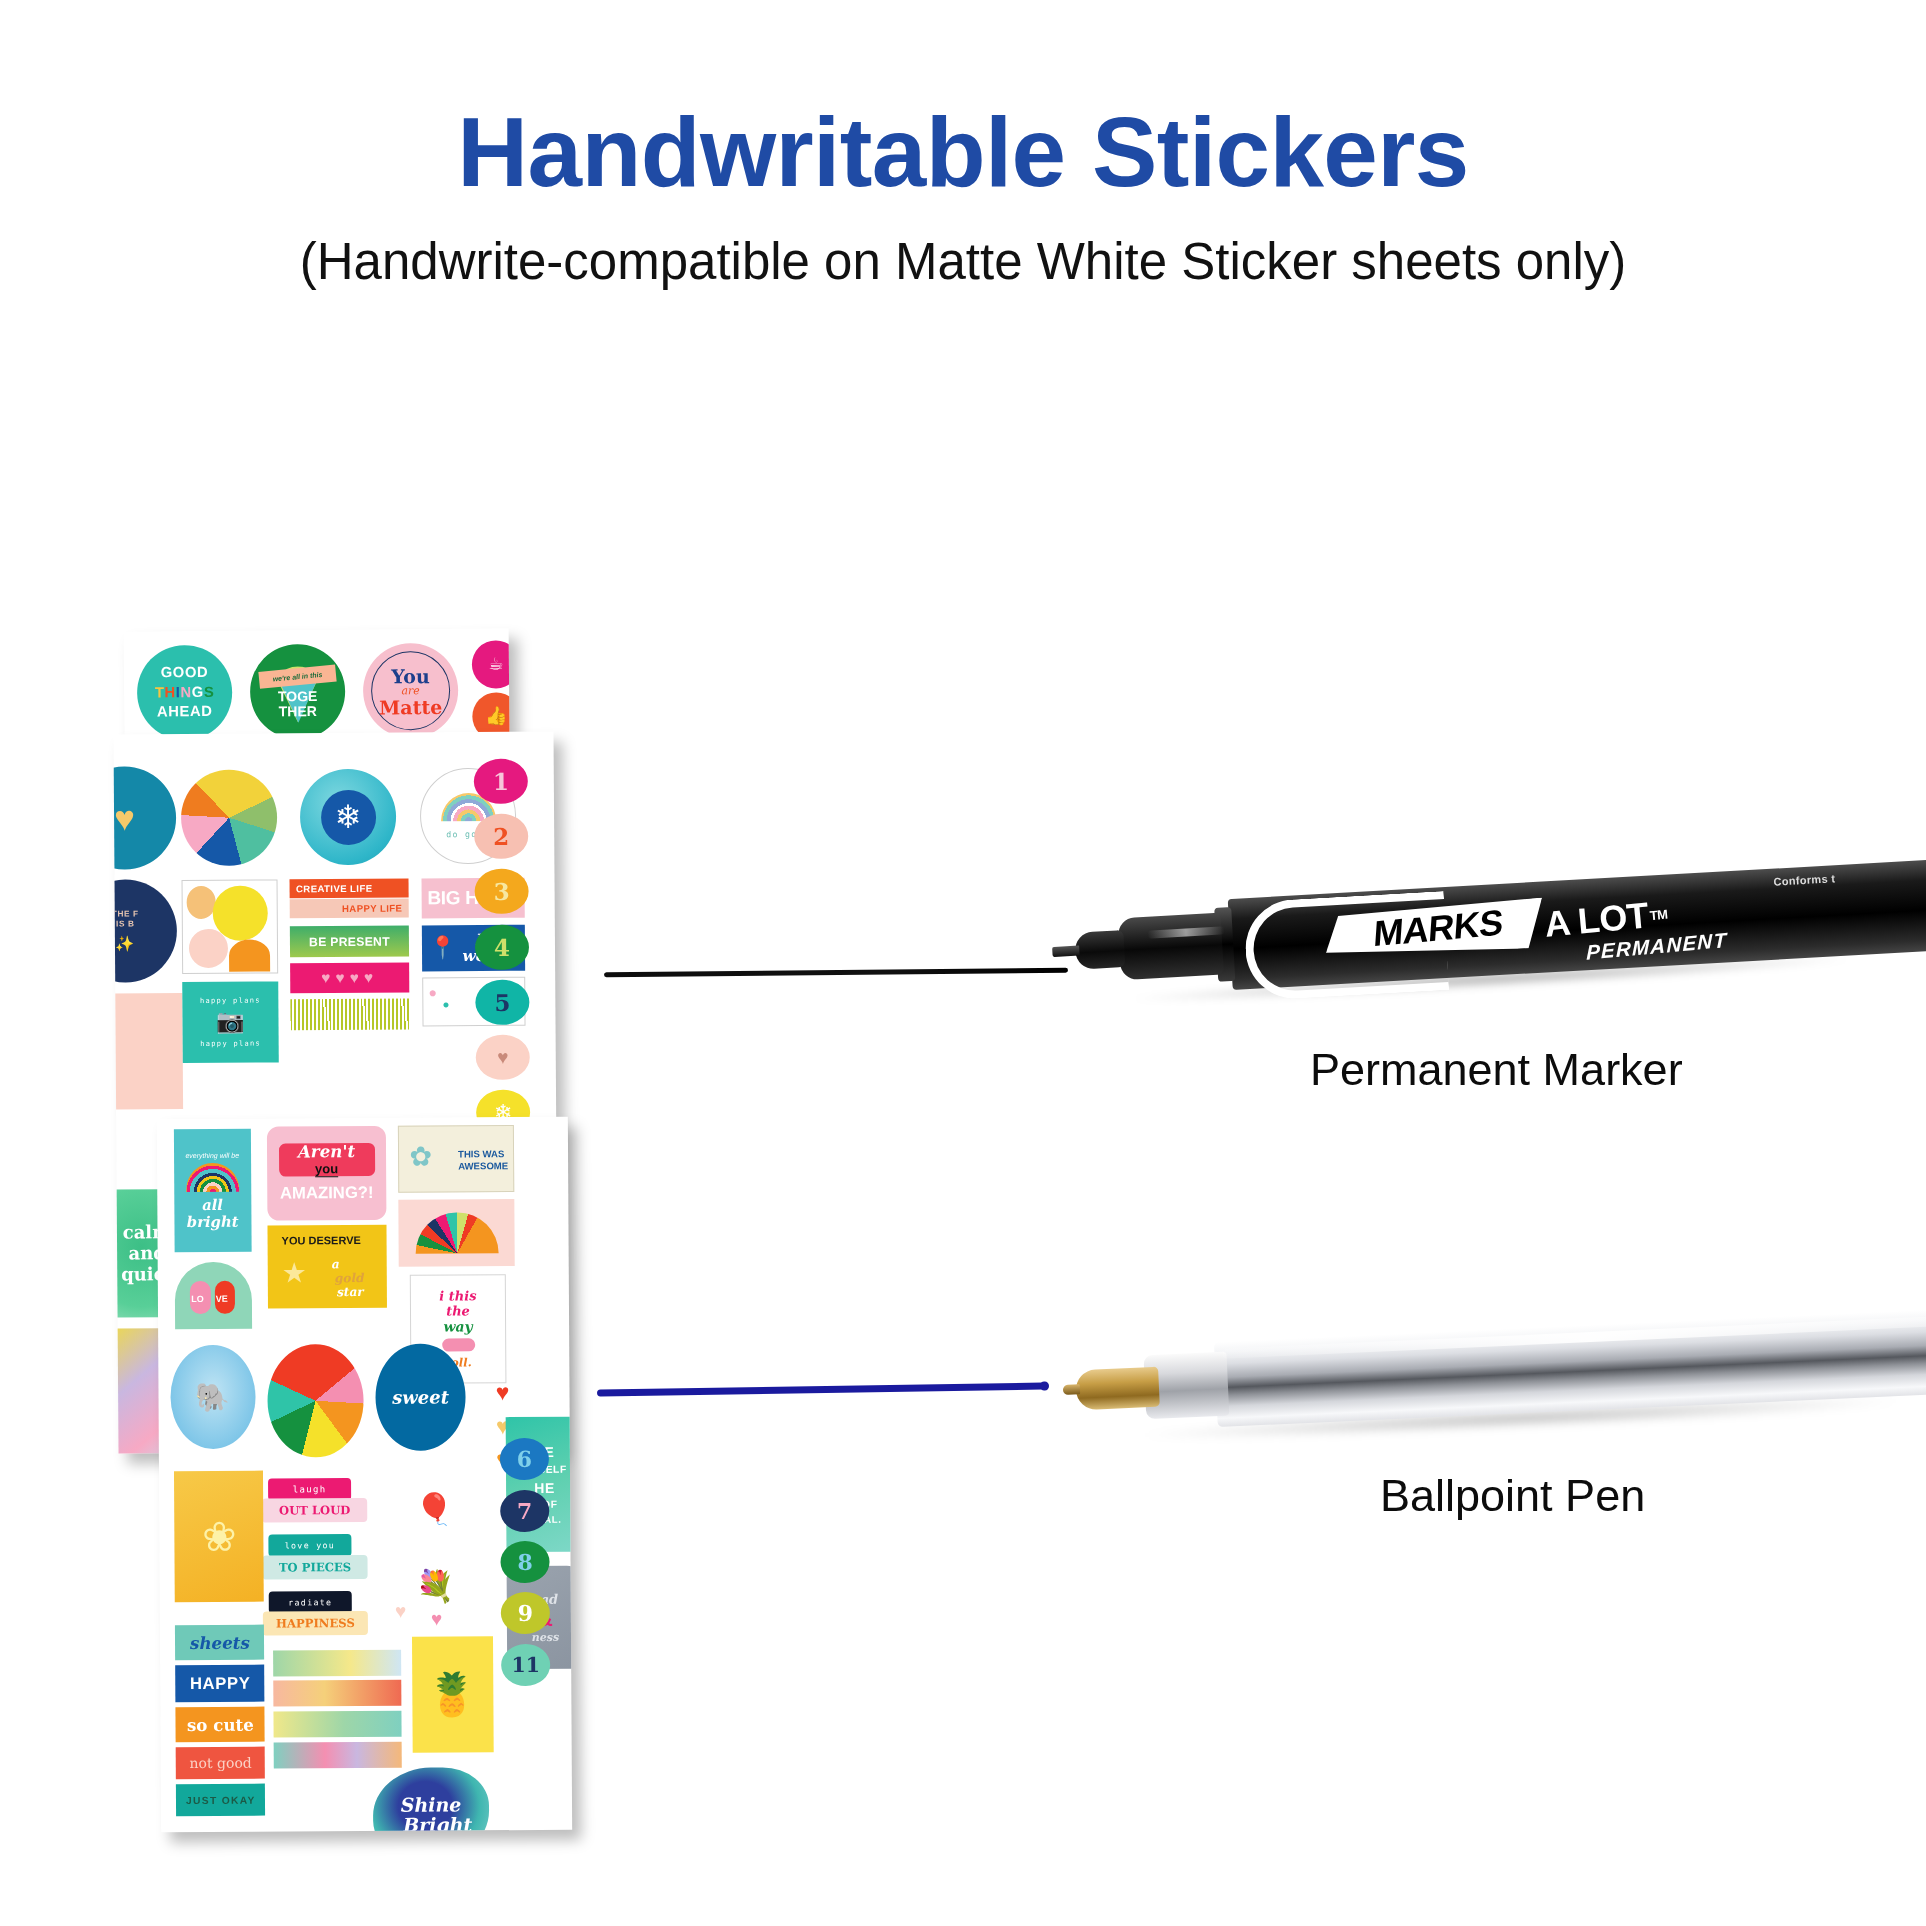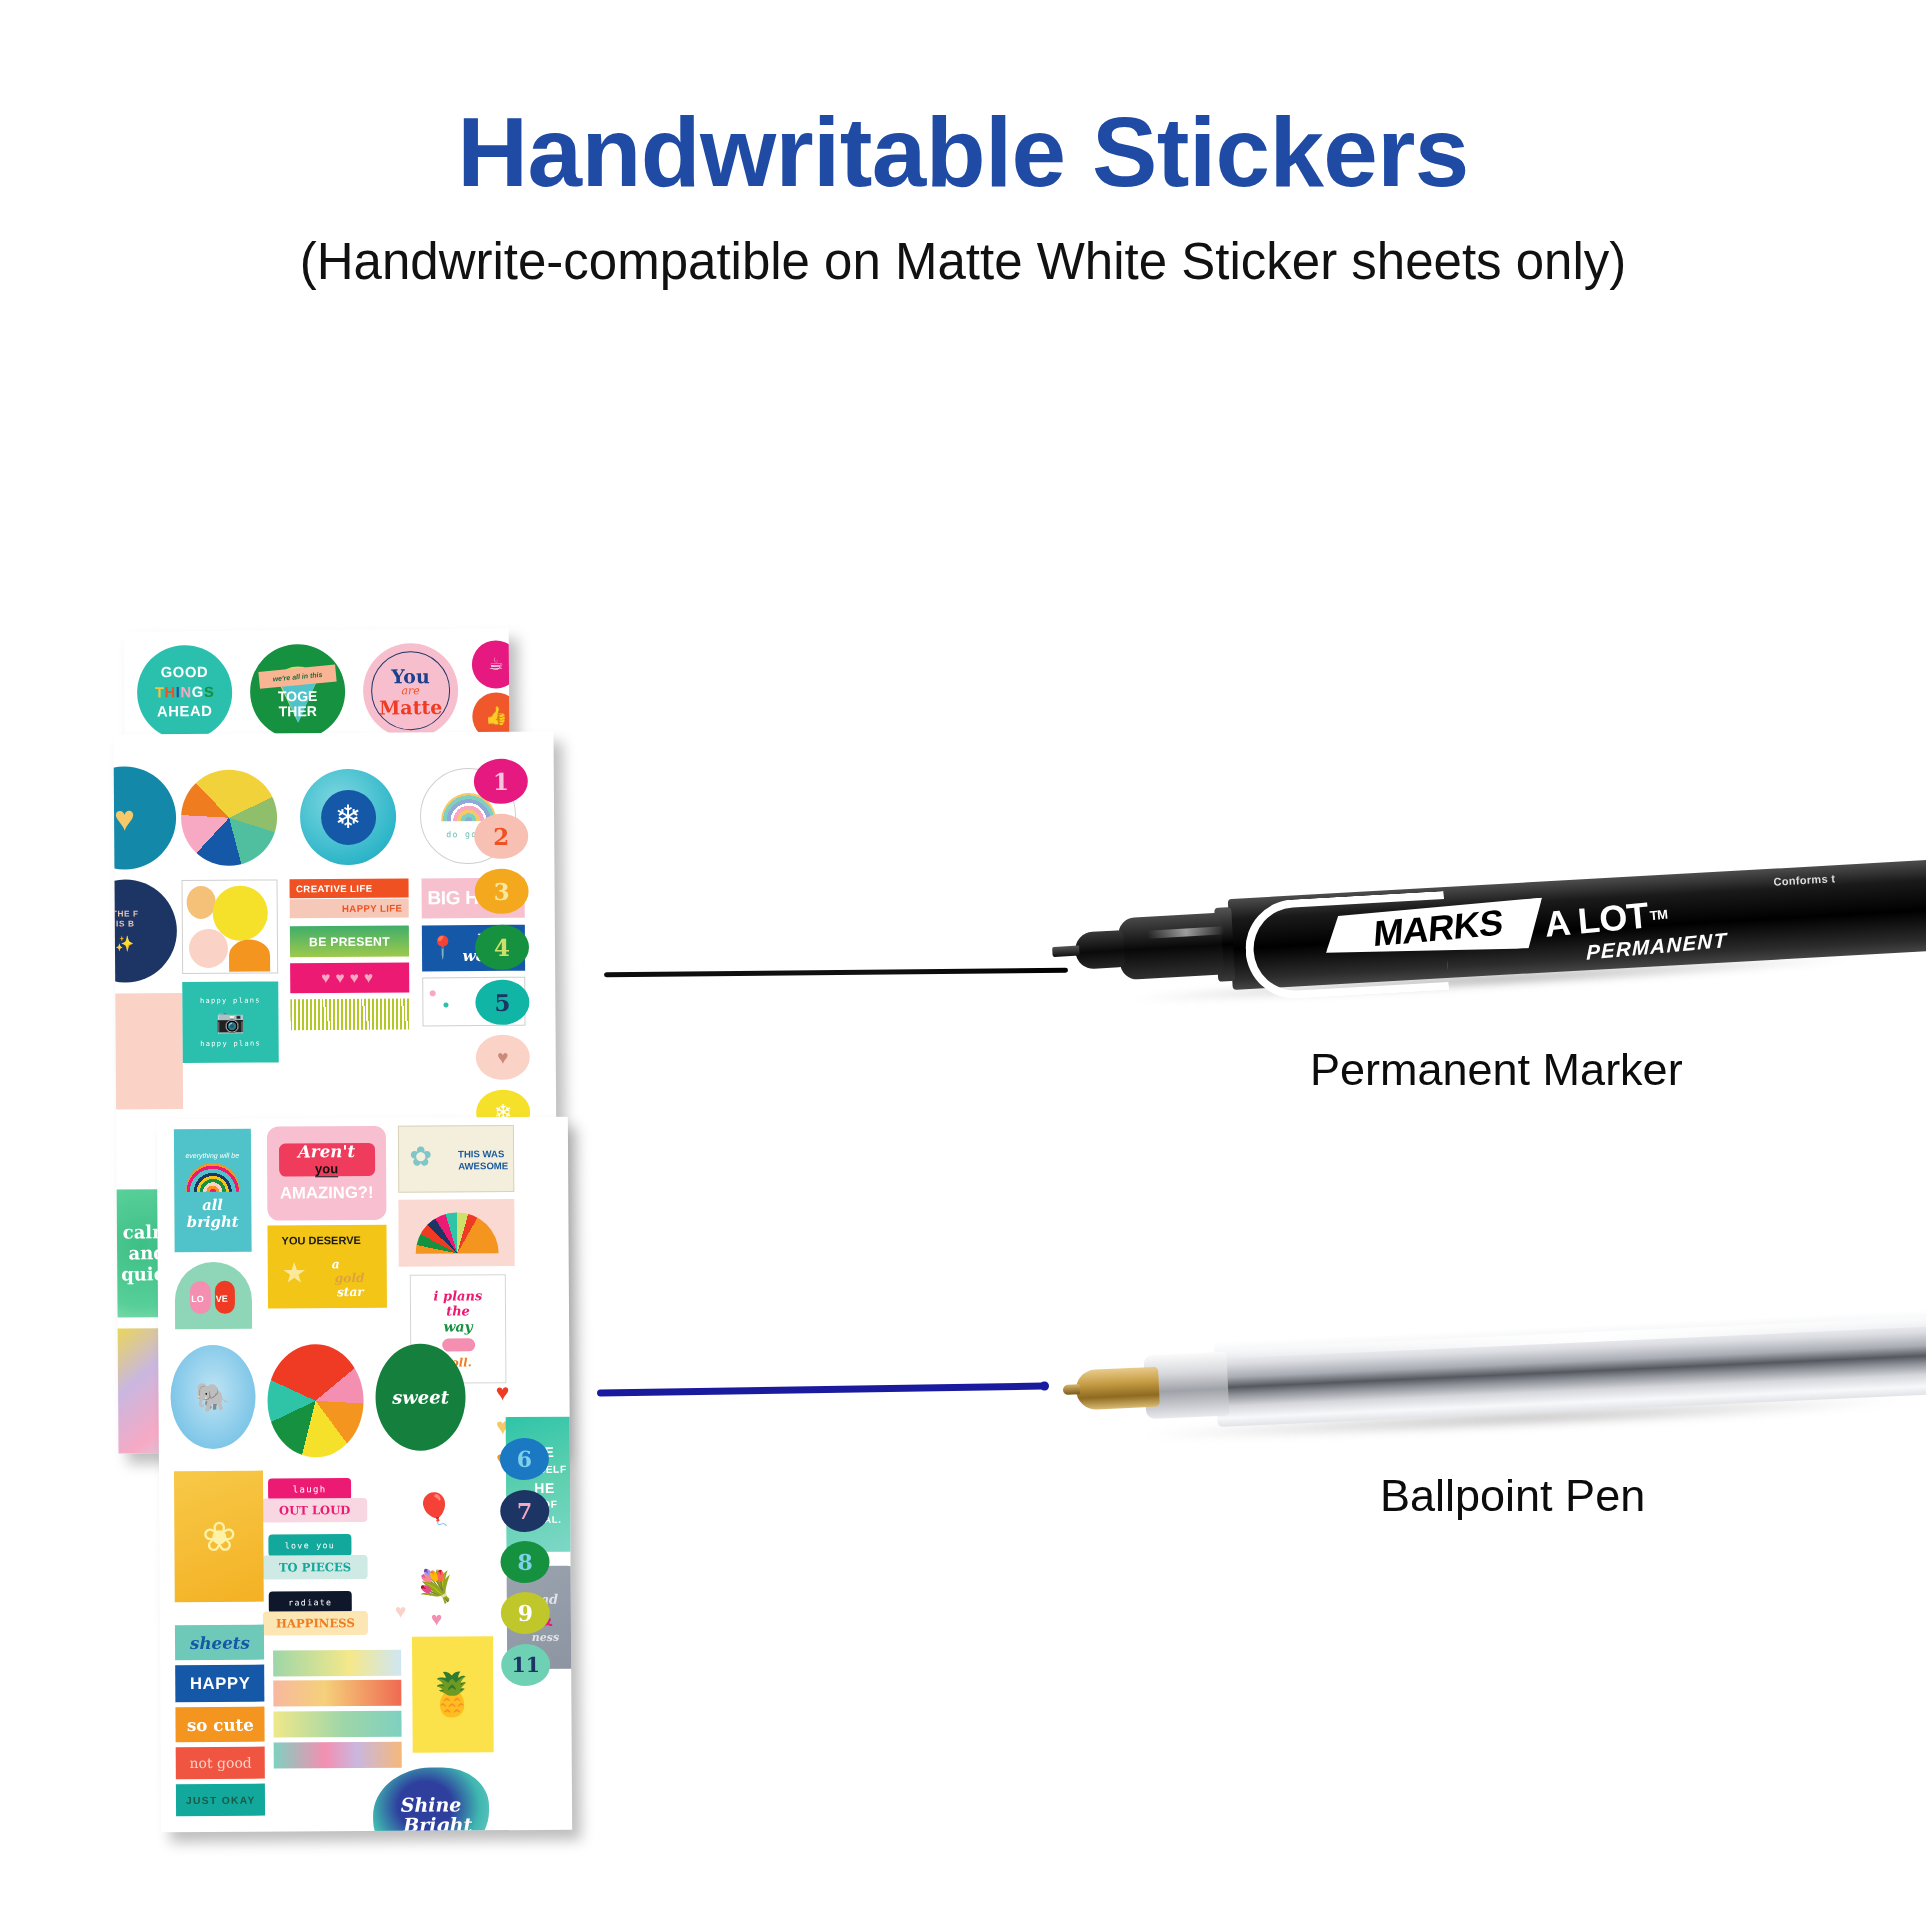--- a/index.html
+++ b/index.html
@@ -359,37 +359,37 @@
         <span style="position:absolute;left:15.4px;top:19px;width:20.5px;height:33px;border-radius:10.3px;
                      background:#f48fb1;"></span>
         <span style="position:absolute;left:40px;top:19px;width:20.5px;height:33px;border-radius:10.3px;
                      background:#ef3b24;"></span>
         <span style="position:absolute;left:16.7px;top:32px;font-size:9px;font-weight:800;color:#fff;">LO</span>
         <span style="position:absolute;left:41px;top:32px;font-size:9px;font-weight:800;color:#fff;">VE</span>
         </div>
 
       <div class="st" style="left:252px;top:157px;width:96px;height:109px;background:#fff;border:0.6px solid #d5d5d5;
                   flex-direction:column;">
-        <div class="script" style="font-size:13px;color:#ec1a72;">i plans</div>
+        <div class="script" style="font-size:13px;color:#ec1a72;">i this</div>
         <div class="script" style="font-size:13px;color:#ec1a72;">the</div>
         <div class="script" style="font-size:14px;color:#15913f;">way</div>
         <div style="width:33px;height:13px;background:#f48fb1;margin-top:3.9px;border-radius:6.4px;"></div>
         <div class="script" style="font-size:11.6px;color:#ef7c1f;margin-top:3.9px;">roll.</div>
         </div>
 
       <div class="st ell" style="left:11.6px;top:226px;width:85px;height:104px;
                   background:radial-gradient(ellipse at 50% 45%,#bfe4f4,#7fc6e8 70%);">
         <span style="font-size:28px;color:#1558a8;">🐘</span>
         </div>
 
       <div class="st ell" style="left:109px;top:226px;width:96px;height:113px;
                   background:conic-gradient(#ef3b24 0 14%,#f48fb1 14% 26%,#f4951f 26% 40%,
                   #f5e12a 40% 54%,#15913f 54% 68%,#2fc4a8 68% 82%,#ef3b24 82% 100%);"></div>
 
-      <div class="st ell" style="left:217px;top:226px;width:90px;height:107px;background:#15803d;">
+      <div class="st ell" style="left:217px;top:226px;width:90px;height:107px;background:#0369a1;">
         <span class="script" style="font-size:18px;color:#fff;">sweet</span>
         </div>
 
       <div class="st" style="left:109px;top:360px;width:83px;height:22px;background:#ec1a72;color:#fff;
                   border-radius:3.9px;">
         <span class="mono" style="font-size:9px;">laugh</span>
         </div>
       <div class="st" style="left:103px;top:380px;width:105px;height:24.4px;background:#f8d6e2;color:#ec1a72;
                   border-radius:3.9px;font-size:11.6px;font-weight:700;font-family:'DejaVu Serif',serif;">OUT LOUD</div>
 

